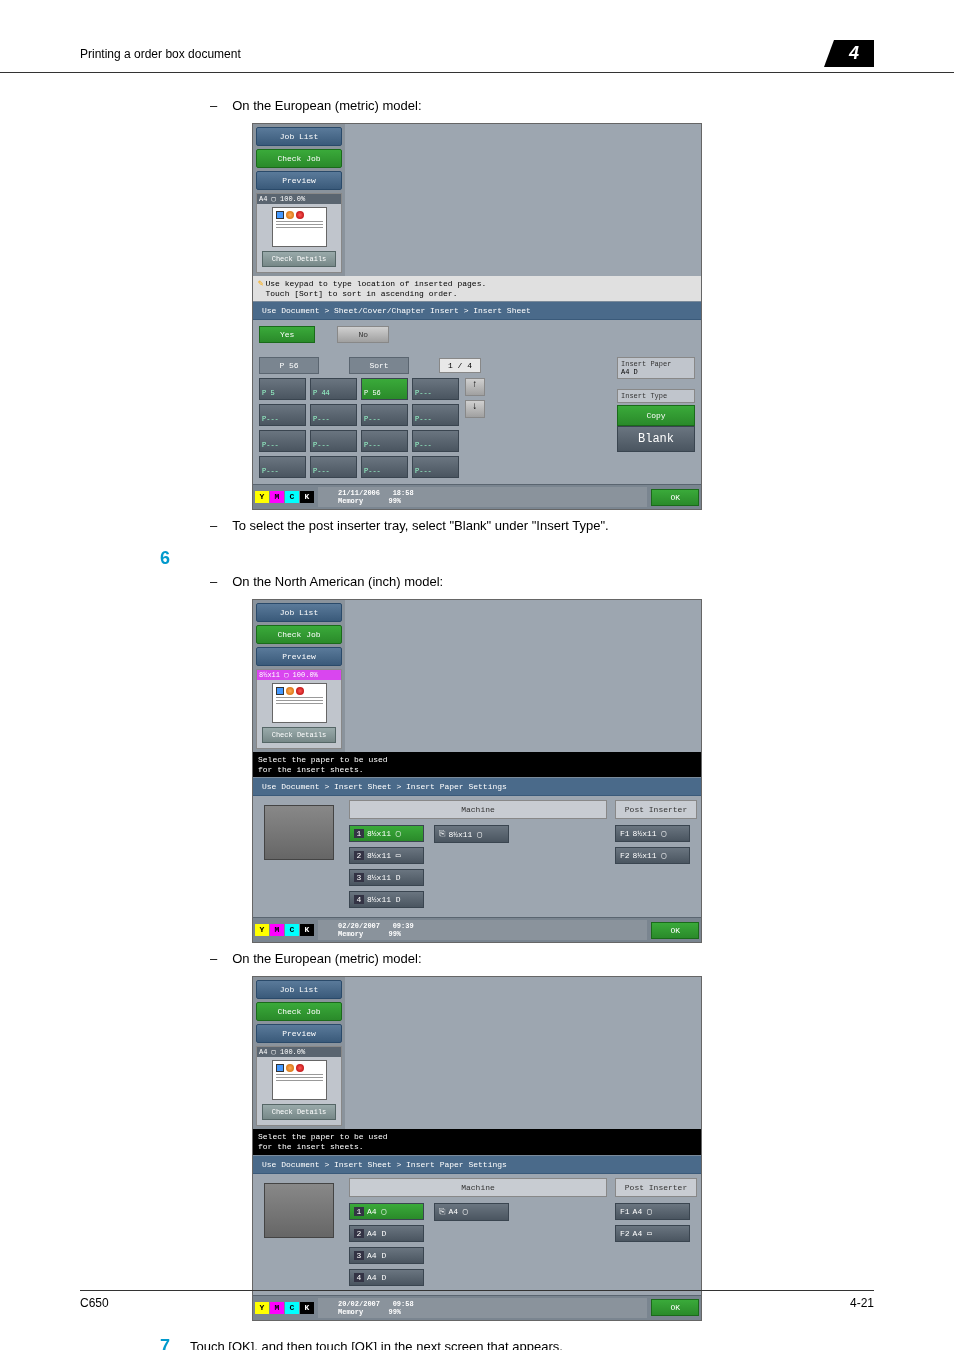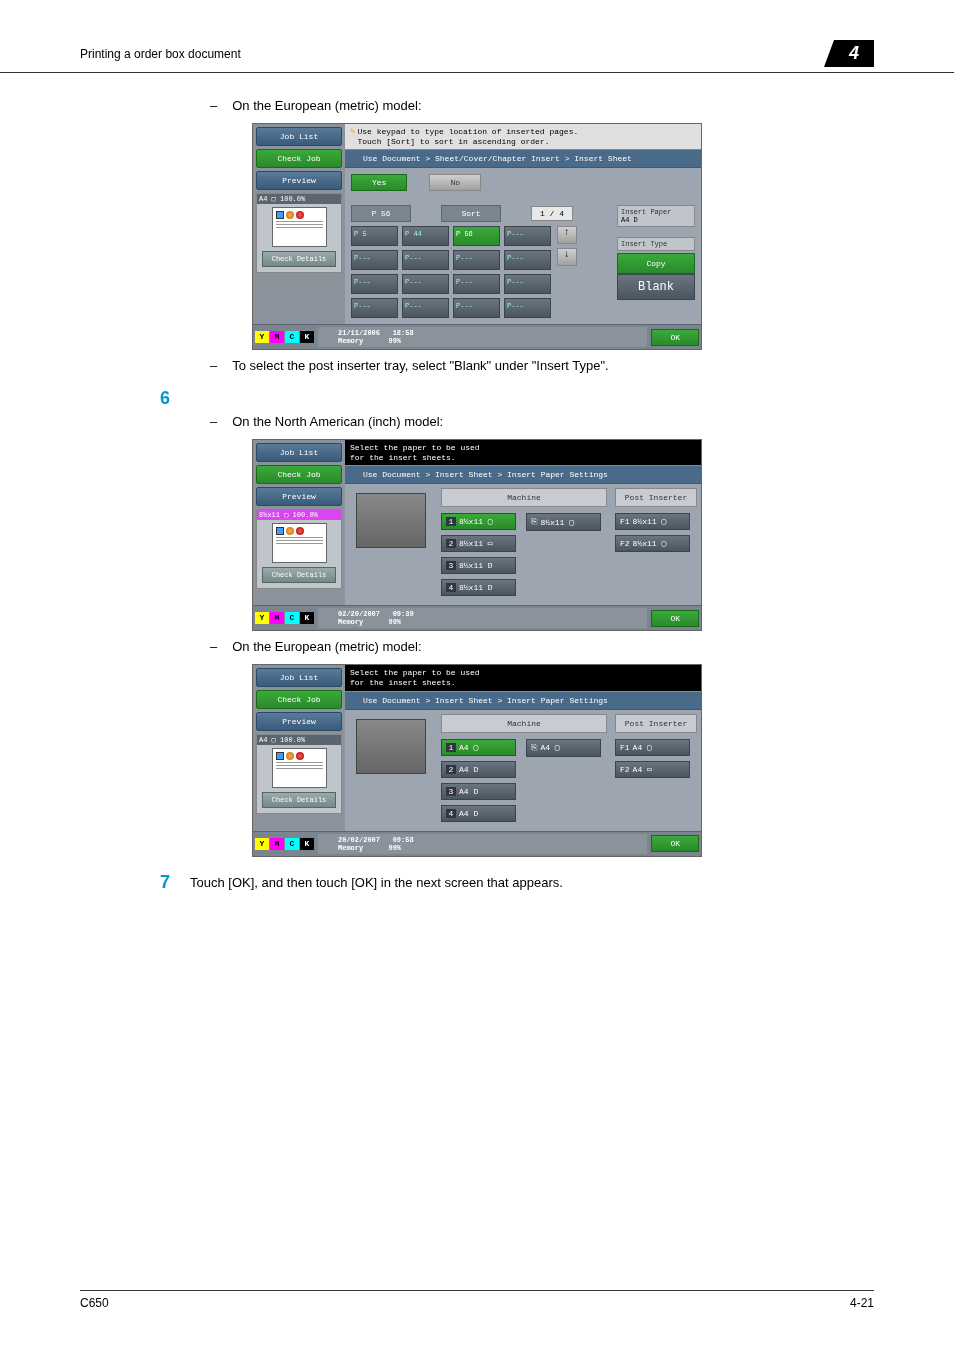--- a/index.html
+++ b/index.html
@@ -7,42 +7,42 @@
     .page-header { display: flex; justify-content: space-between; align-items: center; padding: 40px 80px 5px; border-bottom: 1px solid #333; }
     .header-title { font-size: 12px; }
     .header-badge { background: #000; color: #fff; padding: 3px 15px 3px 25px; font-weight: bold; font-style: italic; font-size: 18px; position: relative; clip-path: polygon(20% 0, 100% 0, 100% 100%, 0 100%); }
     .content { padding: 20px 80px; }
     .bullet-line { margin-left: 130px; font-size: 13px; margin-bottom: 10px; margin-top: 5px; }
     .bullet-line::before { content: "–"; margin-right: 15px; }
     .step-row { display: flex; margin-top: 15px; margin-bottom: 5px; }
     .step-num { color: #0099cc; font-size: 18px; font-weight: bold; width: 30px; margin-left: 80px; }
     .step-text { font-size: 13px; padding-top: 3px; }
     .panel { width: 450px; margin: 8px auto 8px; background: #9da6b0; border: 1px solid #666; font-family: 'Courier New', monospace; font-size: 9px; }
-    .panel-top { display: flex; }
+    .panel-top { display: flex; flex-direction: column; }
     .panel-left { width: 92px; background: #8a939c; padding: 3px; }
     .panel-main { flex: 1; }
     .msg-bar { background: #e0e0e0; padding: 3px 5px; font-size: 8px; line-height: 1.2; display: flex; align-items: flex-start; gap: 2px; }
     .msg-bar-green { background: #000000; color: #fff; padding: 3px 5px; font-size: 8px; line-height: 1.2; }
-    .breadcrumb { background: #4a6a8a; color: #fff; padding: 4px 18px; font-size: 8px; border-top: 1px solid #7a8a9a; border-bottom: 1px solid #3a5a7a; }
+    .breadcrumb { background: #4a6a8a; color: #fff; padding: 4px 9px; font-size: 8px; border-top: 1px solid #7a8a9a; border-bottom: 1px solid #3a5a7a; }
     .btn-nav { background: linear-gradient(#5a7a9a, #3a5a7a); color: #fff; border: 1px solid #2a4a6a; text-align: center; padding: 4px 2px; margin-bottom: 3px; font-size: 8px; border-radius: 2px; }
     .btn-nav.sel { background: linear-gradient(#3aaa3a, #2a8a2a); border-color: #1a6a1a; }
     .thumb-area { background: #c0c5cc; margin-top: 3px; padding: 5px; border: 1px solid #888; font-size: 7px; color: #333; }
     .thumb-doc { background: #fff; border: 1px solid #666; width: 55px; height: 40px; margin: 3px auto; position: relative; padding: 3px; }
     .red-dot { display: inline-block; width: 8px; height: 8px; background: radial-gradient(circle, #f55, #a00); border-radius: 50%; }
     .orange-dot { display: inline-block; width: 8px; height: 8px; background: radial-gradient(circle, #fa5, #c60); border-radius: 50%; }
     .body-area { padding: 6px; background: #9da6b0; }
     .yn-row { display: flex; gap: 22px; margin-bottom: 14px; }
     .btn-yes { background: linear-gradient(#3aaa3a, #2a8a2a); color: #fff; border: 1px solid #1a6a1a; padding: 3px 20px; font-size: 8px; }
     .btn-no { background: linear-gradient(#d0d0d0, #a0a0a0); color: #333; border: 1px solid #888; padding: 3px 20px; font-size: 8px; }
     .info-row { display: flex; gap: 30px; margin-bottom: 4px; align-items: center; }
     .info-box { background: #7a8590; color: #fff; border: 1px solid #5a6570; padding: 3px 10px; font-size: 8px; min-width: 60px; text-align: center; }
     .page-counter { background: #e8e8e8; border: 1px solid #888; padding: 2px 8px; font-size: 8px; }
     .grid-area { display: flex; gap: 6px; }
     .pg-grid { display: grid; grid-template-columns: repeat(4, 47px); gap: 4px; }
-    .pg-btn { background: linear-gradient(#6a7580, #4a5560); color: #9fc; border: 1px solid #3a4550; padding: 3px 2px; font-size: 7px; height: 20px; text-align: left; }
+    .pg-btn { background: linear-gradient(#6a7580, #4a5560); color: #9fc; border: 1px solid #3a4550; padding: 10px 2px; font-size: 7px; height: 20px; text-align: left; }
     .pg-btn.active { background: linear-gradient(#3aaa3a, #2a8a2a); color: #fff; }
     .arrow-col { display: flex; flex-direction: column; gap: 4px; }
     .arrow-btn { background: linear-gradient(#d0d0d0, #a0a0a0); border: 1px solid #888; width: 20px; height: 18px; text-align: center; font-size: 10px; }
     .right-col { width: 78px; }
     .right-label { background: #c0c5cc; color: #333; font-size: 7px; padding: 2px 3px; border: 1px solid #888; margin-bottom: 2px; }
     .btn-copy { background: linear-gradient(#3aaa3a, #2a8a2a); color: #fff; border: 1px solid #1a6a1a; padding: 5px 2px; font-size: 8px; text-align: center; }
     .btn-blank { background: linear-gradient(#6a7580, #4a5560); color: #fff; border: 1px solid #3a4550; padding: 5px 4px; font-size: 12px; text-align: center; }
     .footer-bar { display: flex; justify-content: space-between; align-items: center; background: #7a8590; padding: 2px; font-size: 7px; color: #fff; border-top: 1px solid #5a6570; }
     .ymck { display: flex; gap: 1px; }
     .ymck span { width: 14px; height: 12px; text-align: center; color: #000; font-weight: bold; font-size: 8px; line-height: 12px; }

